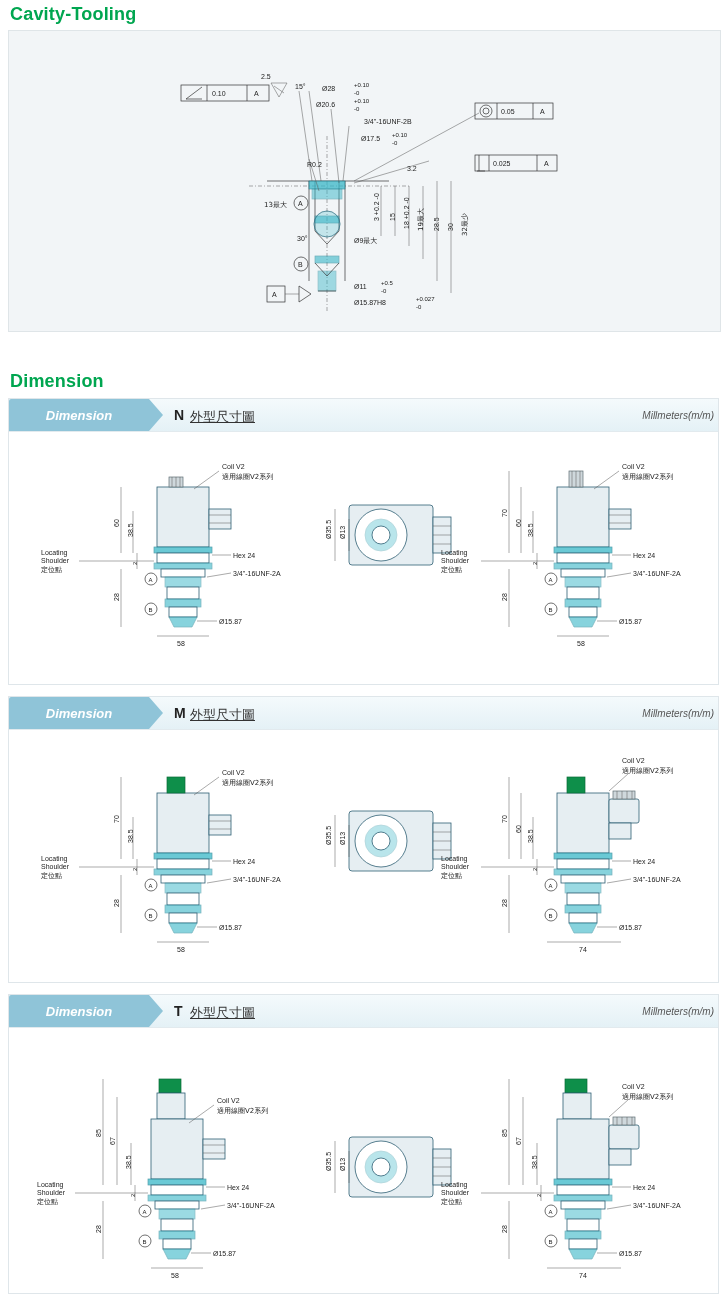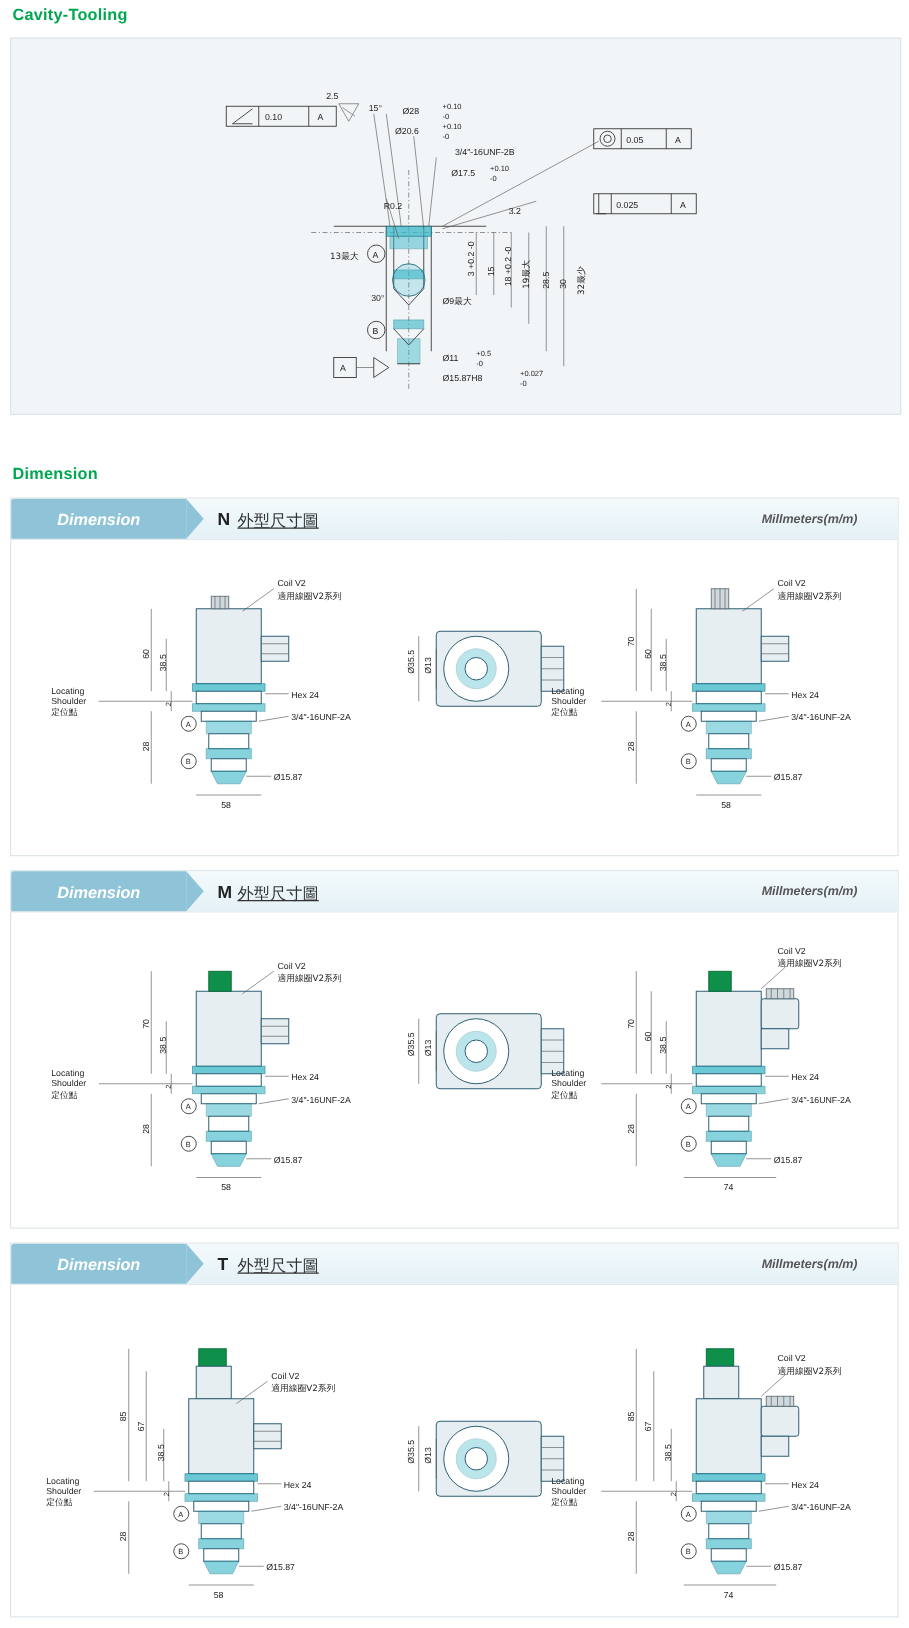--- a/index.html
+++ b/index.html
@@ -1,21 +1,21 @@
 <!DOCTYPE html>
 <html><head>
 <meta charset="utf-8">
 <style>
   html,body{margin:0;padding:0;background:#ffffff;}
   body{width:727px;height:1302px;position:relative;font-family:"Liberation Sans",sans-serif;color:#000;}
   .page{position:relative;width:727px;height:1302px;overflow:hidden;}
 
   
   .section-title{
-    font-size:13px;font-weight:bold;color:#00a650;letter-spacing:0.2px;
+    font-size:18px;font-weight:bold;color:#00a650;letter-spacing:0.2px;
   }
   #cavity-title{position:absolute;left:10px;top:4px;}
   #dimension-title{position:absolute;left:10px;top:371px;}
 
   
   .cavity-panel{
     position:absolute;left:8px;top:30px;width:711px;height:300px;
     background:#f2f5f7;border:1px solid #dfe5e8;
   }
 
@@ -46,21 +46,21 @@
   }
   .dim-letter{
     position:absolute;left:165px;top:8px;font-weight:bold;font-size:14px;color:#222;
   }
   .dim-label-cn{
     position:absolute;left:181px;top:9px;font-size:13px;color:#333;
     font-family:"DejaVu Sans",sans-serif;
     text-decoration:underline;
   }
   .dim-unit{
-    position:absolute;right:32px;top:11px;font-size:10px;font-style:italic;color:#555;font-weight:bold;
+    position:absolute;right:4px;top:11px;font-size:10px;font-style:italic;color:#555;
   }
 
   .dim-body{position:absolute;left:0;top:32px;width:100%;bottom:0;}
 
   
   svg{display:block;}
 
   .txt{font-family:"Liberation Sans",sans-serif;font-size:7px;fill:#222;}
   .txt-cn{font-family:"DejaVu Sans",sans-serif;font-size:7px;fill:#222;}
   .txt-sm{font-family:"Liberation Sans",sans-serif;font-size:6px;fill:#222;}

